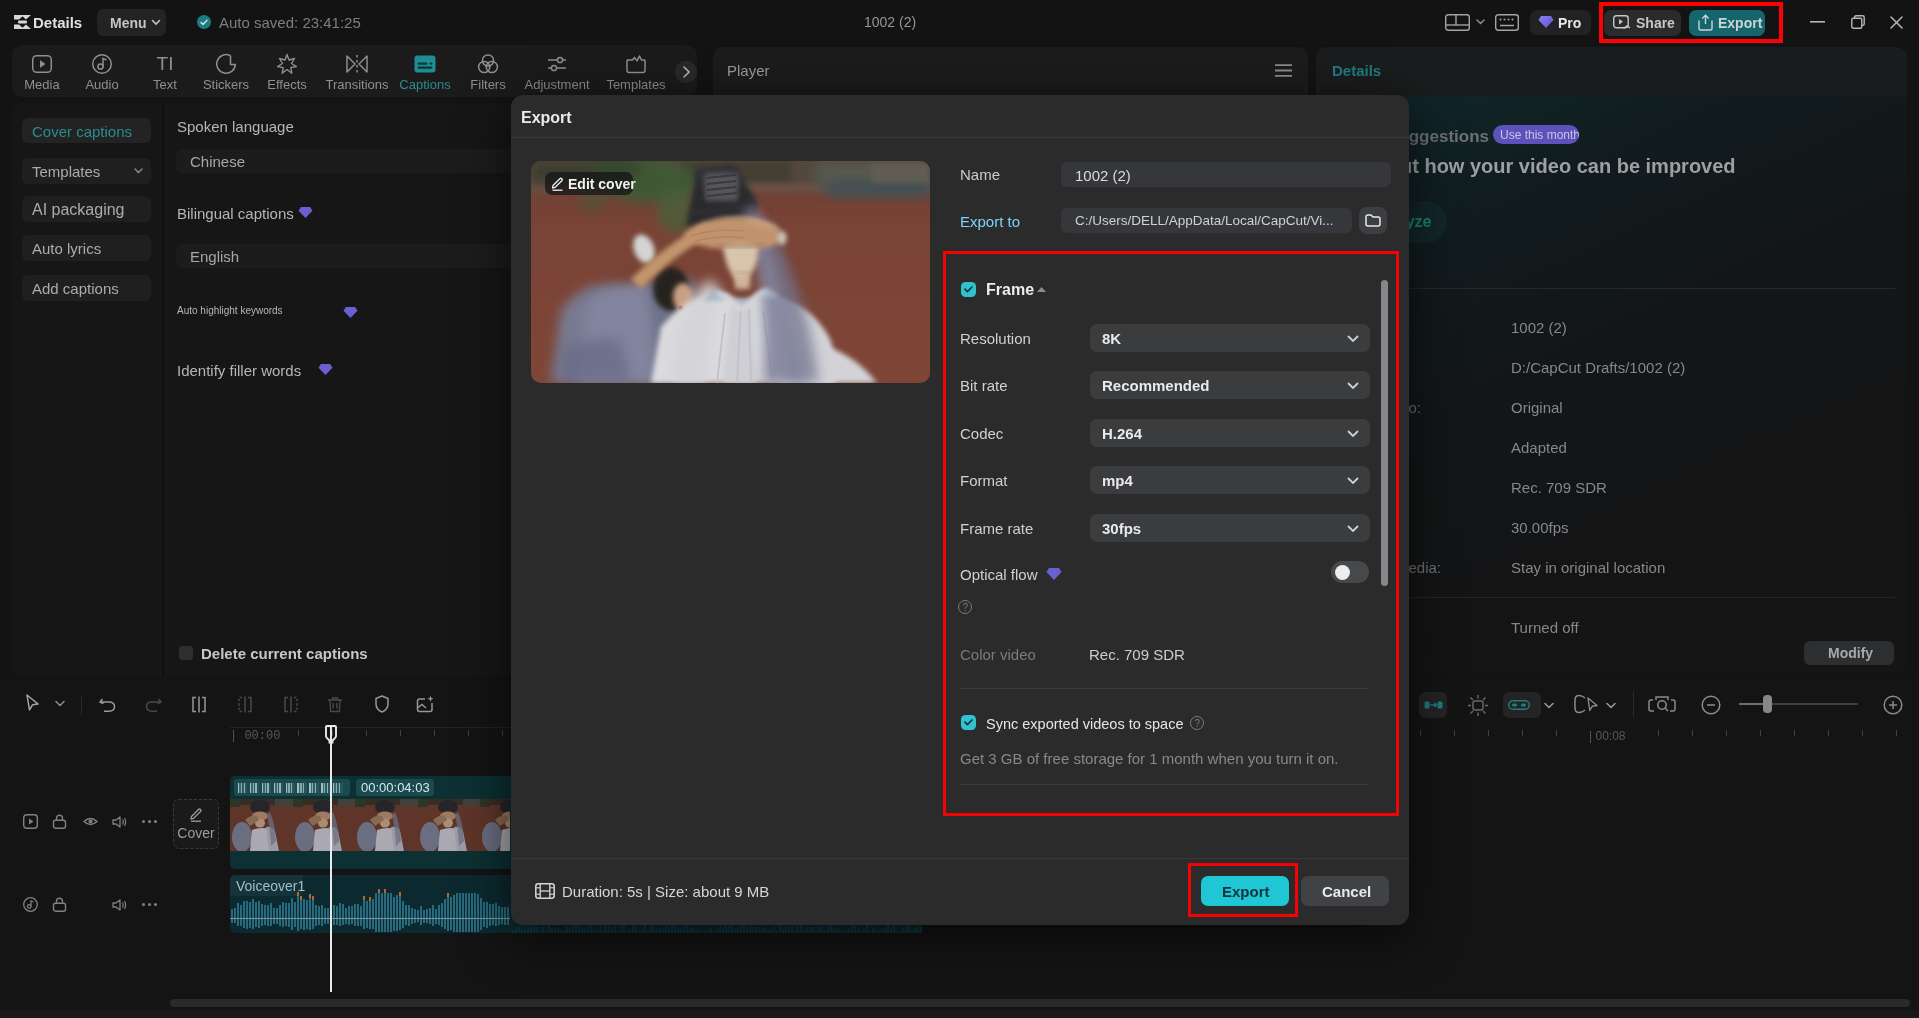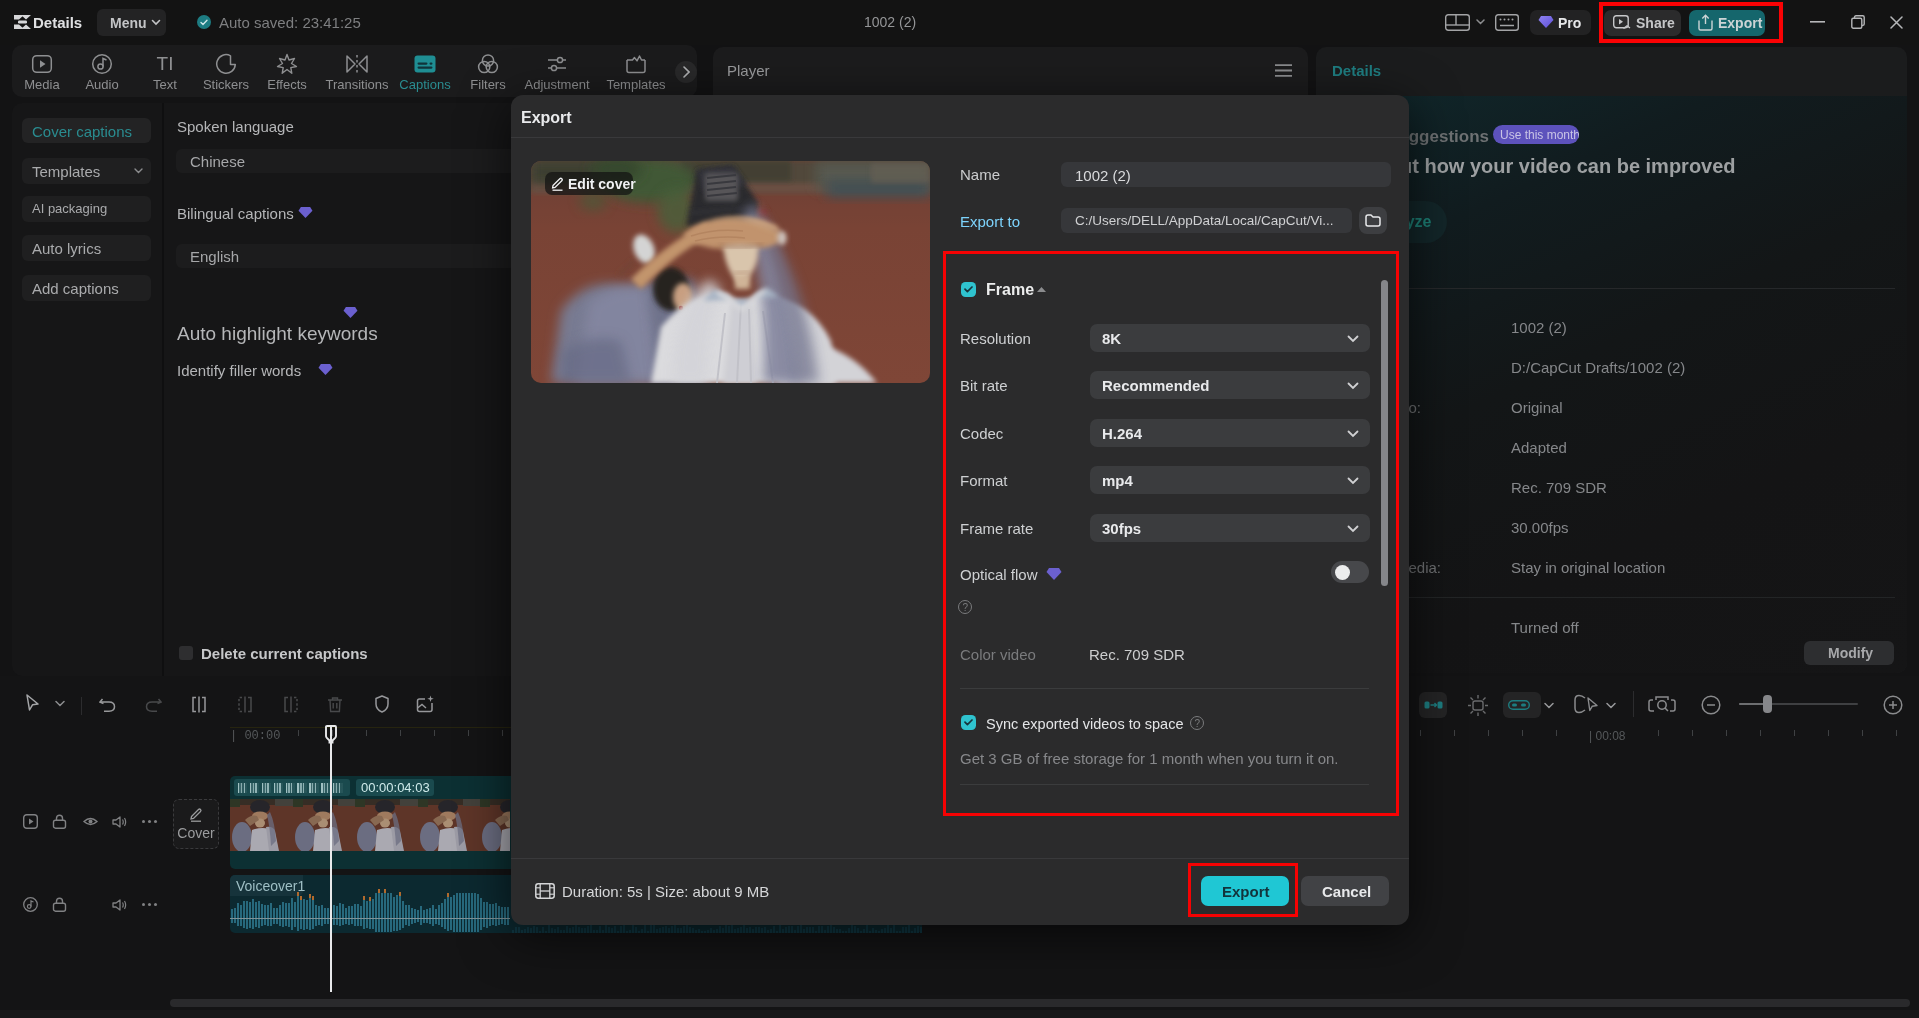--- a/index.html
+++ b/index.html
@@ -139,35 +139,35 @@
 <div class="ab" style="left:12px;top:103px;width:685px;height:573px;background:#161617;border-radius:10px;"></div>
 <div class="ab" style="left:162px;top:103px;width:2px;height:573px;background:#0f0f10;"></div>
 <div class="ab" style="left:22px;top:118px;width:129px;height:25px;background:#232324;border-radius:6px;"></div>
 <div class="txt" style="left:32px;top:123px;font-size:15px;color:#2a8c90;">Cover captions</div>
 <div class="ab" style="left:22px;top:158px;width:129px;height:26px;background:#1f1f20;border-radius:6px;"></div>
 <div class="txt" style="left:32px;top:163px;font-size:15px;color:#aaabad;">Templates</div>
 <svg class="ab" style="left:134px;top:168px;" width="9" height="6" viewBox="0 0 9 6">
       <path d="M1 1 L4.5 4.5 L8 1" stroke="#8c8d8f" stroke-width="1.4" fill="none" stroke-linecap="round"></path>
     </svg>
 <div class="ab" style="left:22px;top:196px;width:129px;height:26px;background:#1f1f20;border-radius:6px;"></div>
-<div class="txt" style="left:32px;top:201px;font-size:13px;color:#aaabad;">AI packaging</div>
+<div class="txt" style="left:32px;top:201px;font-size:16px;color:#aaabad;">AI packaging</div>
 <div class="ab" style="left:22px;top:235px;width:129px;height:26px;background:#1f1f20;border-radius:6px;"></div>
 <div class="txt" style="left:32px;top:240px;font-size:15px;color:#aaabad;">Auto lyrics</div>
 <div class="ab" style="left:22px;top:275px;width:129px;height:26px;background:#1f1f20;border-radius:6px;"></div>
 <div class="txt" style="left:32px;top:280px;font-size:15px;color:#aaabad;">Add captions</div>
 <div class="txt" style="left:177px;top:118px;font-size:15px;color:#b5b6b8;">Spoken language</div>
 <div class="ab" style="left:176px;top:149px;width:340px;height:24px;background:#1c1c1d;border-radius:6px;"></div>
 <div class="txt" style="left:190px;top:153px;font-size:15px;color:#a6a7a9;">Chinese</div>
 <div class="txt" style="left:177px;top:205px;font-size:15px;color:#b5b6b8;">Bilingual captions</div>
 <svg class="ab" style="left:298px;top:206px;" width="15" height="13" viewBox="0 0 16 14">
 <path d="M3 1 L13 1 L15.5 5 L8 13 L0.5 5 Z" fill="#6b60cf"></path>
     </svg>
 <div class="ab" style="left:176px;top:244px;width:340px;height:24px;background:#1c1c1d;border-radius:6px;"></div>
 <div class="txt" style="left:190px;top:248px;font-size:15px;color:#a6a7a9;">English</div>
-<div class="txt" style="left:177px;top:323px;font-size:19px;color:#b5b6b8;">Auto highlight keywords</div>
+<div class="txt" style="left:177px;top:305px;font-size:10px;color:#b5b6b8;">Auto highlight keywords</div>
 <svg class="ab" style="left:343px;top:306px;" width="15" height="13" viewBox="0 0 16 14">
 <path d="M3 1 L13 1 L15.5 5 L8 13 L0.5 5 Z" fill="#6b60cf"></path>
     </svg>
 <div class="txt" style="left:177px;top:362px;font-size:15px;color:#b5b6b8;">Identify filler words</div>
 <svg class="ab" style="left:318px;top:363px;" width="15" height="13" viewBox="0 0 16 14">
 <path d="M3 1 L13 1 L15.5 5 L8 13 L0.5 5 Z" fill="#6b60cf"></path>
     </svg>
 <div class="ab" style="left:179px;top:646px;width:14px;height:14px;background:#2e2e30;border-radius:3px;"></div>
 <div class="txt" style="left:201px;top:645px;font-size:15px;font-weight:bold;color:#c6c7c9;">Delete current captions</div>
 <div class="ab" style="left:713px;top:47px;width:595px;height:629px;background:#1c1c1d;border-radius:10px;"></div>

